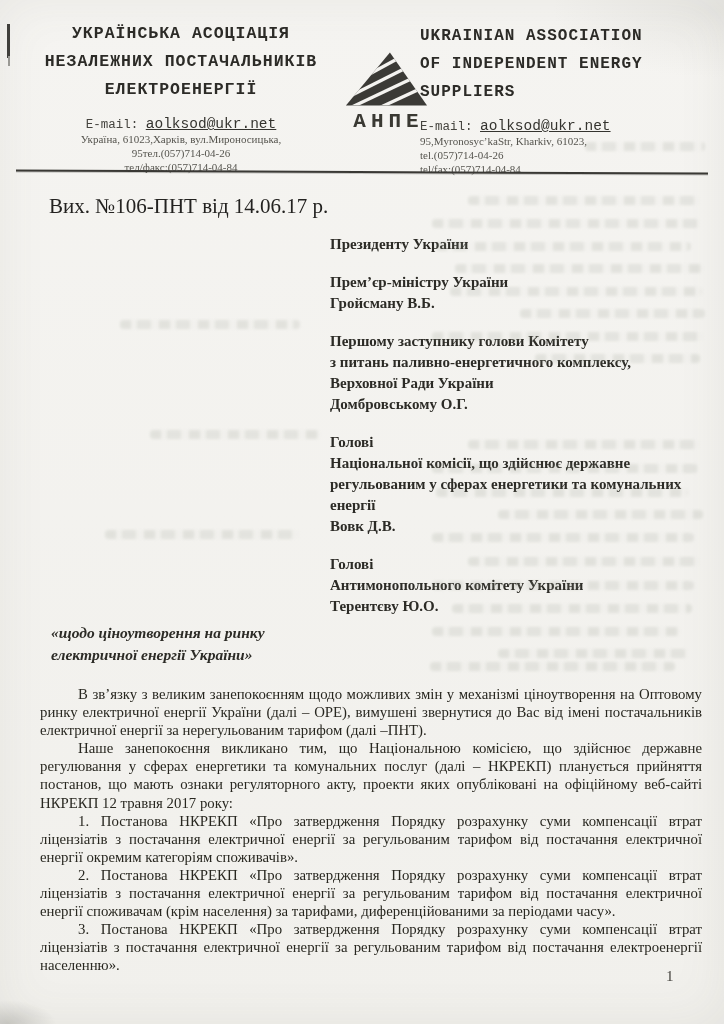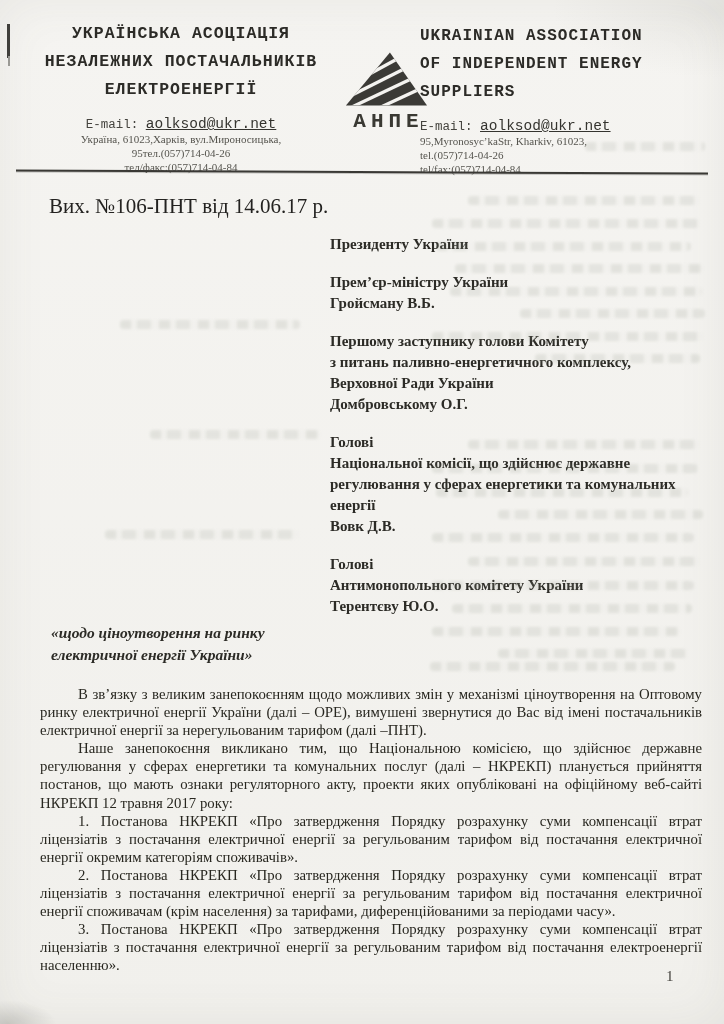--- a/index.html
+++ b/index.html
@@ -122,21 +122,21 @@
     </div>
     <div class="addr-entry">
       <div>Першому заступнику голови Комітету</div>
       <div>з питань паливно-енергетичного комплексу,</div>
       <div>Верховної Ради України</div>
       <div>Домбровському О.Г.</div>
     </div>
     <div class="addr-entry">
       <div>Голові</div>
       <div>Національної комісії, що здійснює державне</div>
-      <div>регулювання у сферах енергетики та комунальних</div>
+      <div>регульованим у сферах енергетики та комунальних</div>
       <div>енергії</div>
       <div>Вовк Д.В.</div>
     </div>
     <div class="addr-entry">
       <div>Голові</div>
       <div>Антимонопольного комітету України</div>
       <div>Терентєву Ю.О.</div>
     </div>
   </div>
 

